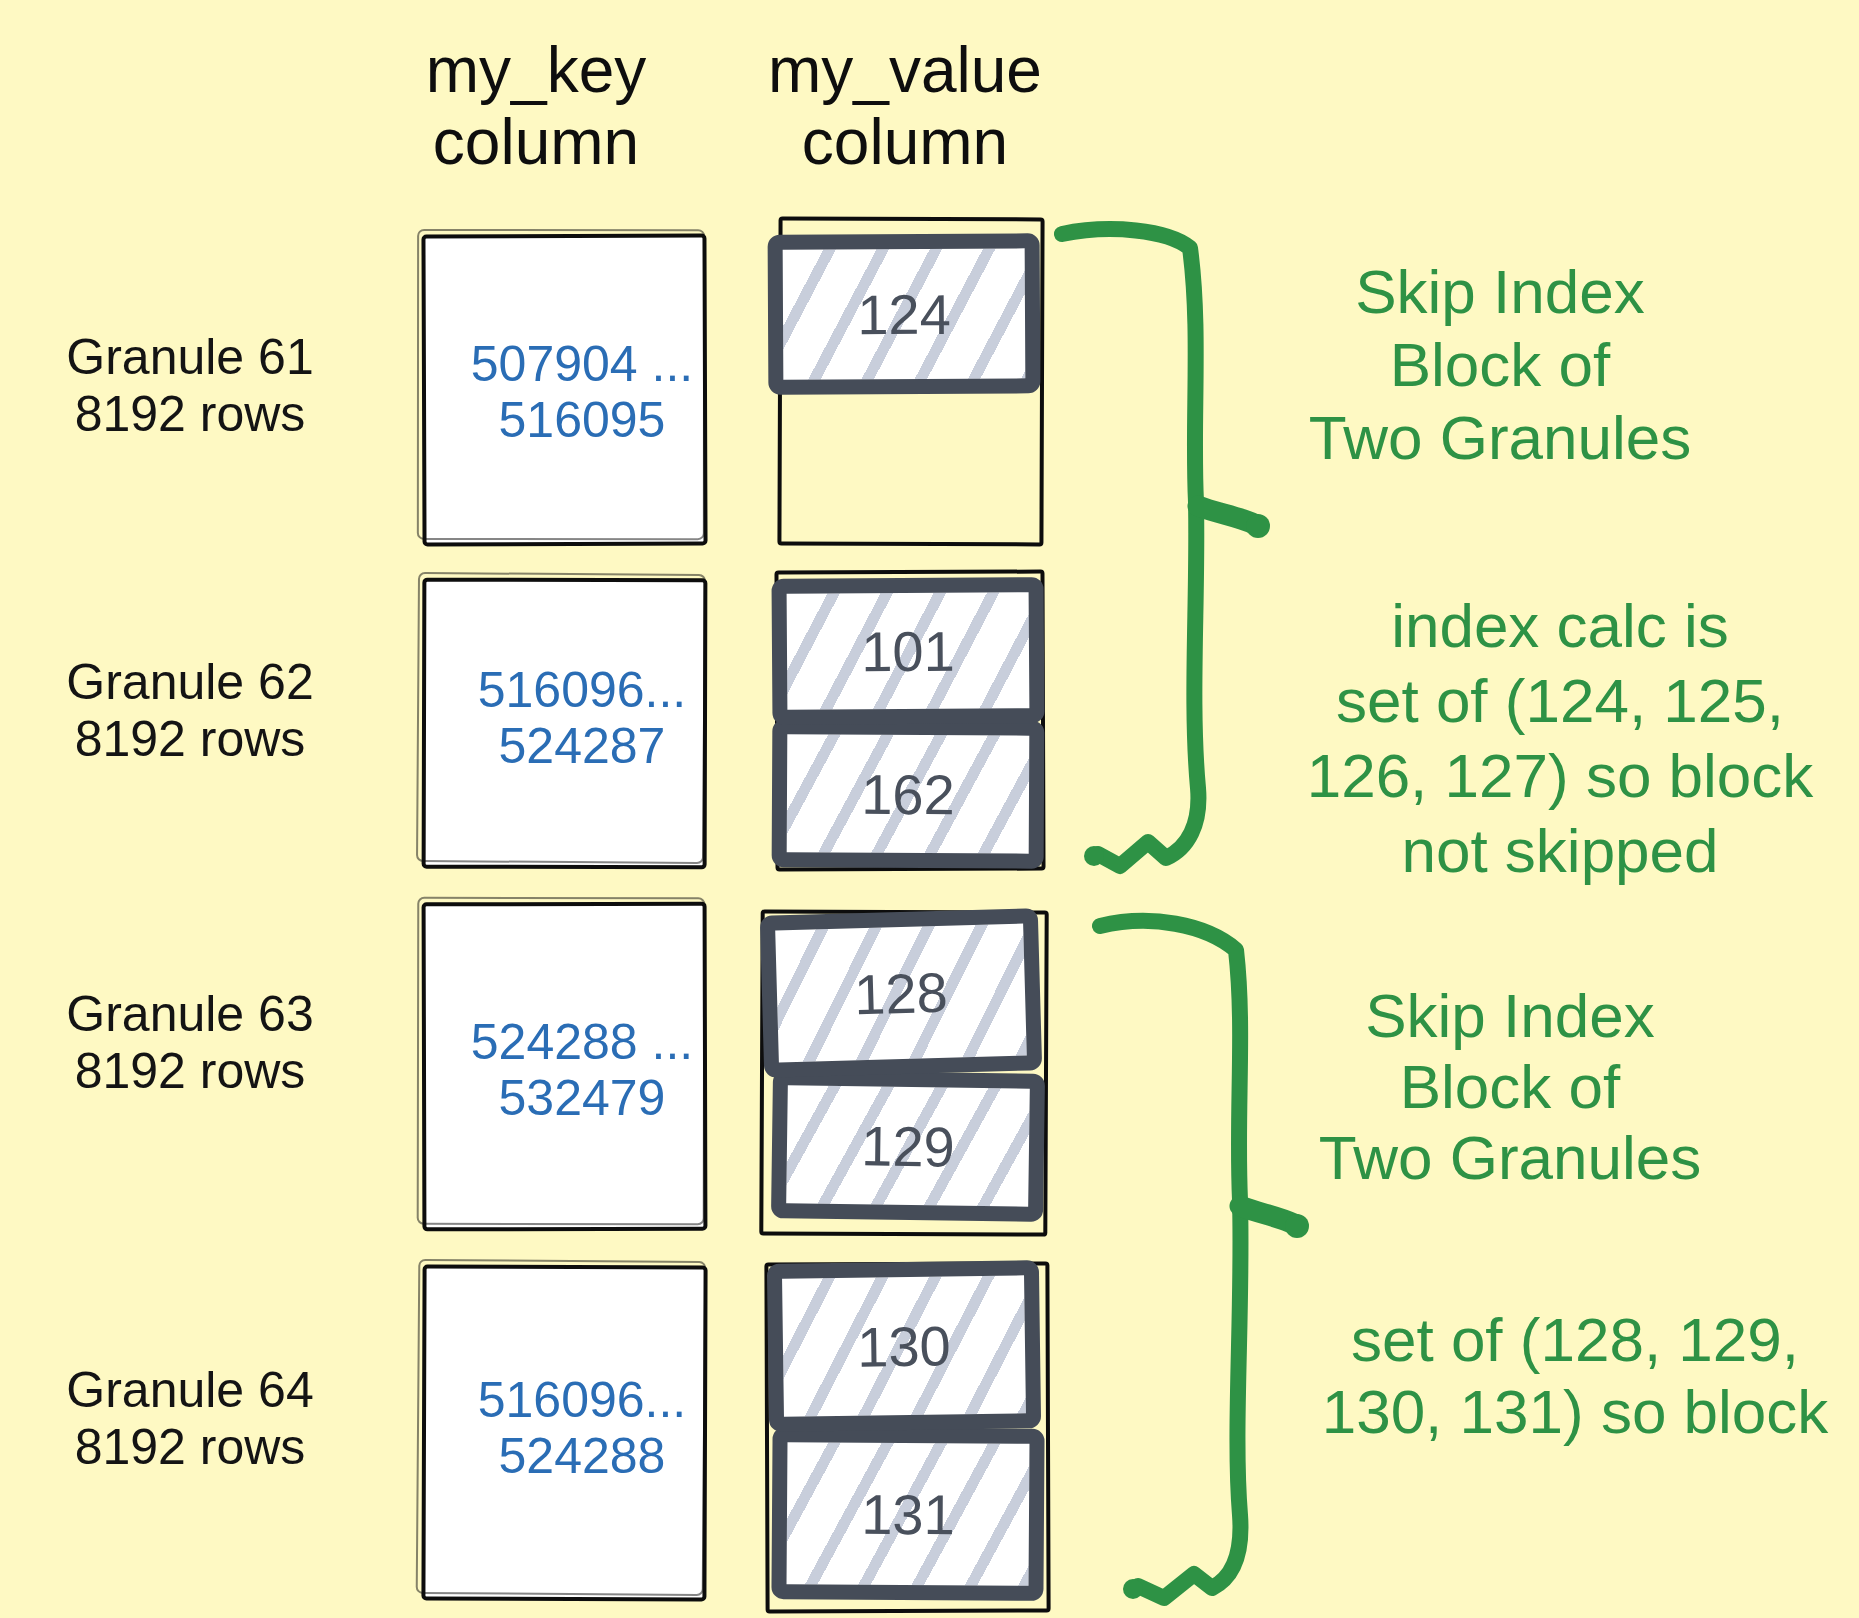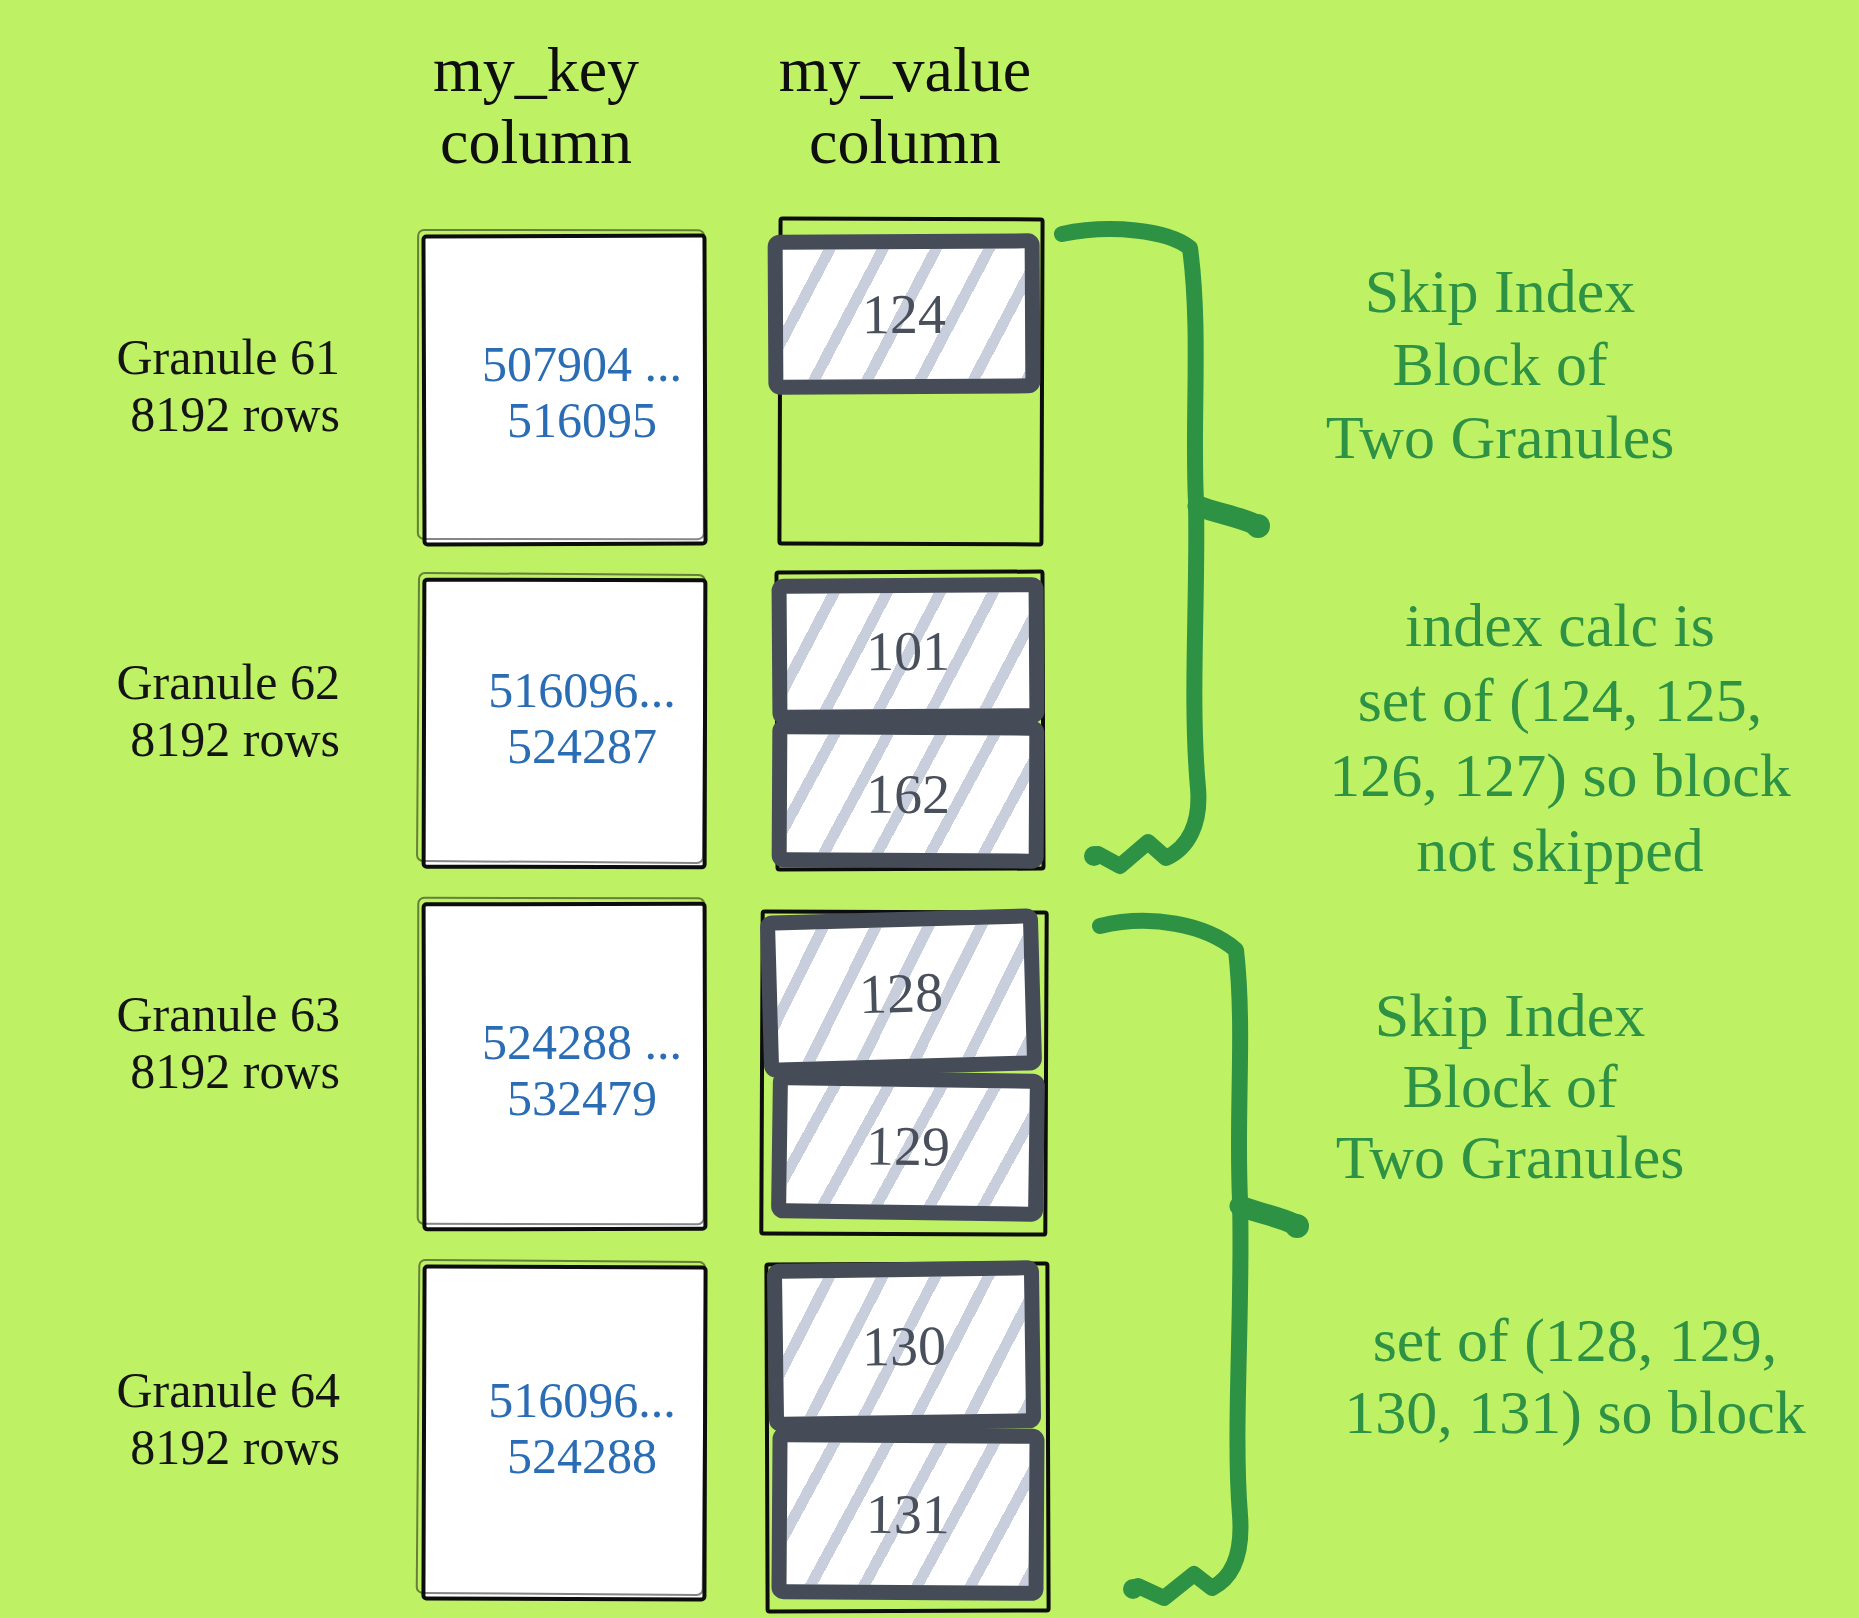--- a/index.html
+++ b/index.html
@@ -1,27 +1,27 @@
 <!DOCTYPE html>
 <html><head>
 <meta charset="utf-8">
 <style>
   html,body{margin:0;padding:0;background:#ffffff;}
   .canvas{
-    position:relative;width:1859px;height:1618px;background:#bef264;overflow:hidden;
-    font-family:Liberation Serif, serif;color:#111;
+    position:relative;width:1859px;height:1618px;background:#fef9c3;overflow:hidden;
+    font-family:Liberation Sans, sans-serif;color:#111;
   }
   
   .col-header{
     position:absolute;width:420px;text-align:center;
     font-size:64px;line-height:72px;color:#0e0e0e;
   }
   
   .glabel{
-    position:absolute;left:40px;width:300px;text-align:right;
+    position:absolute;left:40px;width:300px;text-align:center;
     font-size:50px;line-height:57px;color:#141414;
   }
   
   .keybox{
     position:absolute;left:422px;width:285px;
     border:4px solid #0d0d0d;border-radius:5px;background:#fff;box-sizing:border-box;
   }
   .keybox::after{
     content:"";position:absolute;inset:-9px -2px 2px -9px;border:2px solid #0d0d0d;
     border-radius:7px;opacity:.5;pointer-events:none;transform:rotate(.25deg);

